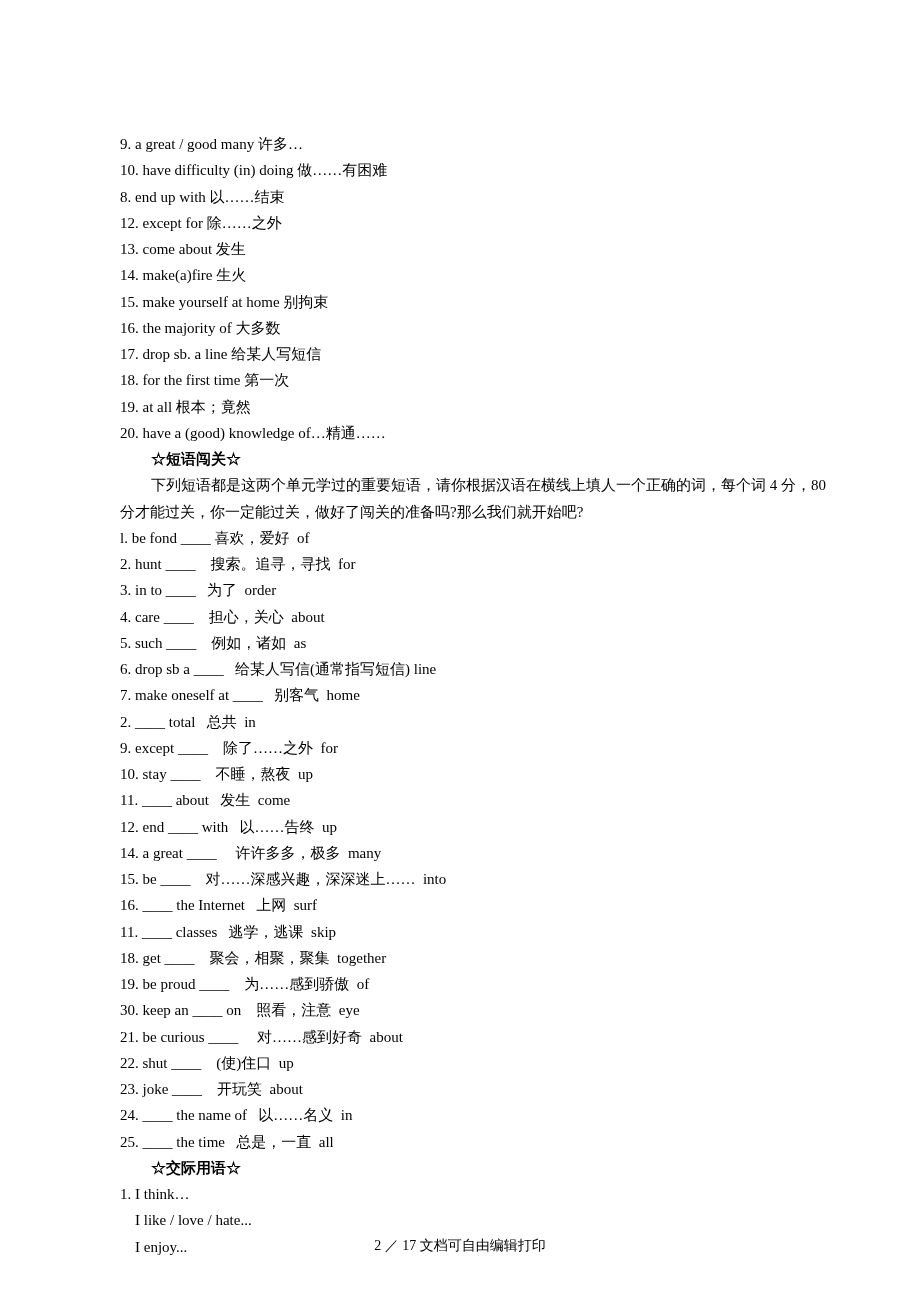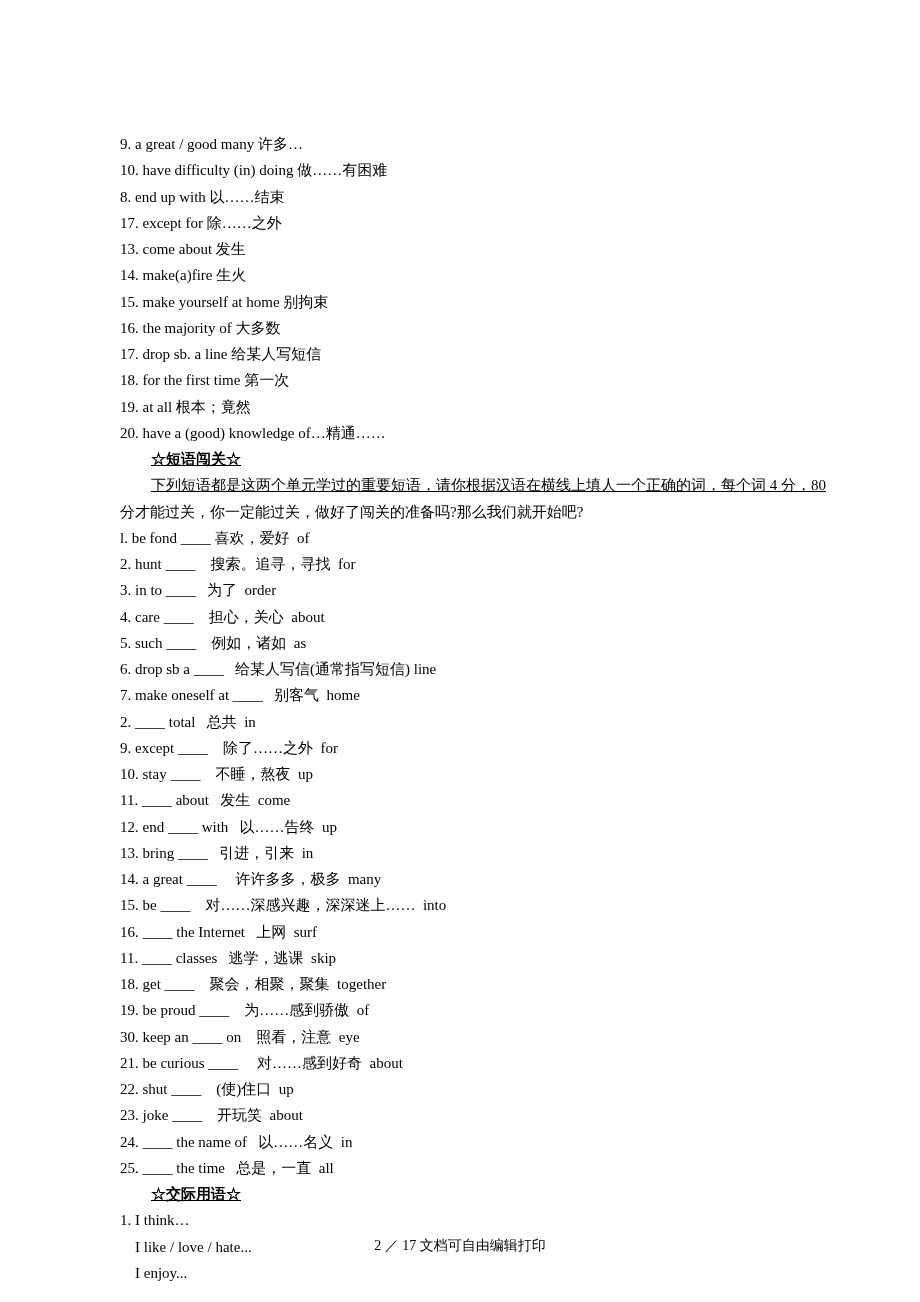--- a/index.html
+++ b/index.html
@@ -18,21 +18,21 @@
     position: relative;
     width: 920px;
     height: 1302px;
     box-sizing: border-box;
     padding: 115px 120px 0 120px;
     margin-top: 16px;
   }
   .line {
     white-space: pre;
   }
-  .indent1 { padding-left: 31px; text-decoration: underline; }
+  .indent1 { padding-left: 31px; }
   .indent2 { padding-left: 15px; }
   .bold { font-weight: bold; }
   .footer {
     position: absolute;
     bottom: 60px;
     left: 0;
     width: 920px;
     text-align: center;
     font-size: 14px;
     color: #000000;
@@ -40,21 +40,21 @@
 </style>
 </head>
 <body>
 
 <div class="page">
 
   <div>
     <div class="line">9. a great / good many 许多…</div>
     <div class="line">10. have difficulty (in) doing 做……有困难</div>
     <div class="line">8. end up with 以……结束</div>
-    <div class="line">17. except for 除……之外</div>
+    <div class="line">12. except for 除……之外</div>
     <div class="line">13. come about 发生</div>
     <div class="line">14. make(a)fire 生火</div>
     <div class="line">15. make yourself at home 别拘束</div>
     <div class="line">16. the majority of 大多数</div>
     <div class="line">17. drop sb. a line 给某人写短信</div>
     <div class="line">18. for the first time 第一次</div>
     <div class="line">19. at all 根本；竟然</div>
     <div class="line">20. have a (good) knowledge of…精通……</div>
   </div>
 
@@ -71,21 +71,20 @@
     <div class="line">3. in to ____   为了  order</div>
     <div class="line">4. care ____    担心，关心  about</div>
     <div class="line">5. such ____    例如，诸如  as</div>
     <div class="line">6. drop sb a ____   给某人写信(通常指写短信) line</div>
     <div class="line">7. make oneself at ____   别客气  home</div>
     <div class="line">2. ____ total   总共  in</div>
     <div class="line">9. except ____    除了……之外  for</div>
     <div class="line">10. stay ____    不睡，熬夜  up</div>
     <div class="line">11. ____ about   发生  come</div>
     <div class="line">12. end ____ with   以……告终  up</div>
-    <div class="line">13. bring ____   引进，引来  in</div>
     <div class="line">14. a great ____     许许多多，极多  many</div>
     <div class="line">15. be ____    对……深感兴趣，深深迷上……  into</div>
     <div class="line">16. ____ the Internet   上网  surf</div>
     <div class="line">11. ____ classes   逃学，逃课  skip</div>
     <div class="line">18. get ____    聚会，相聚，聚集  together</div>
     <div class="line">19. be proud ____    为……感到骄傲  of</div>
     <div class="line">30. keep an ____ on    照看，注意  eye</div>
     <div class="line">21. be curious ____     对……感到好奇  about</div>
     <div class="line">22. shut ____    (使)住口  up</div>
     <div class="line">23. joke ____    开玩笑  about</div>

